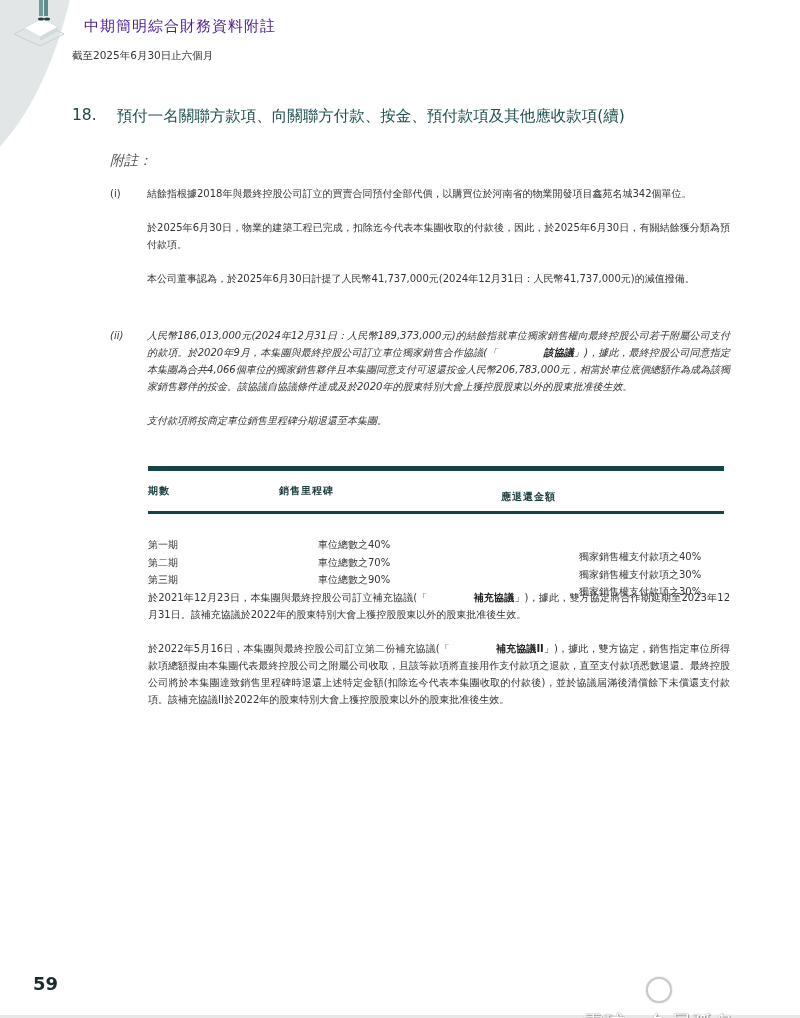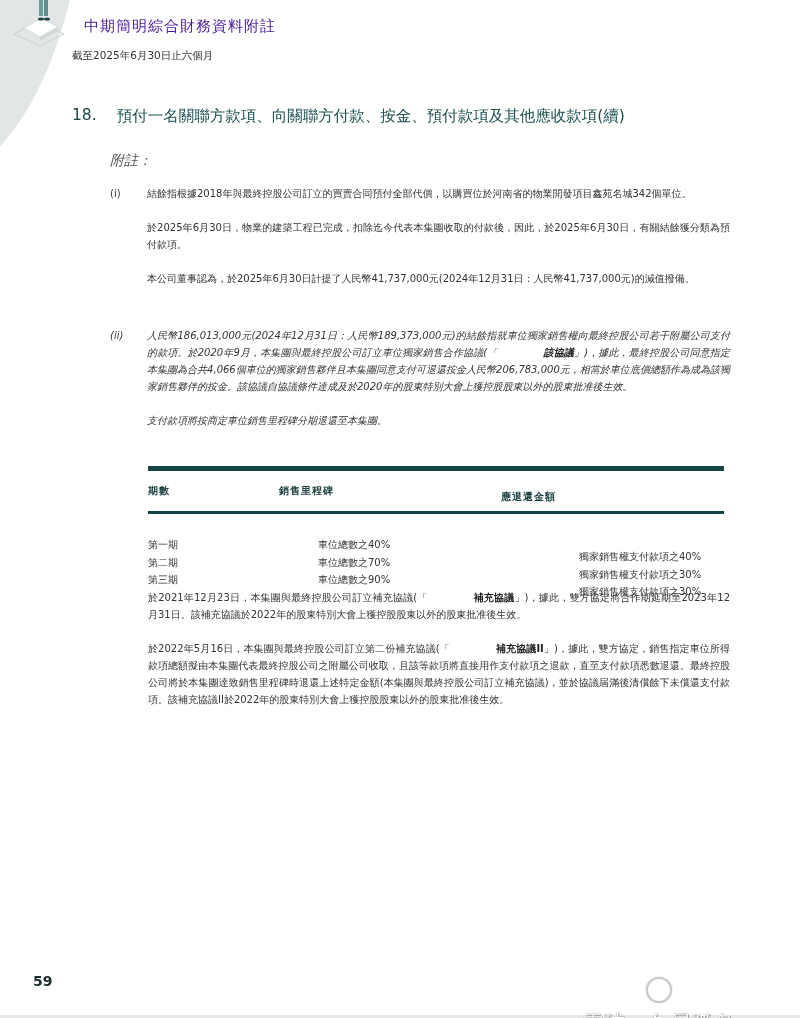--- a/index.html
+++ b/index.html
@@ -55,21 +55,21 @@
   .table .head-rule { height: 3px; background: #144444; }
   .table .row { display: flex; height: 17.5px; align-items: flex-start; color: #333; gap: 39px; }
   .table .body { margin-top: 24px; }
   .c1 { width: 131px; } .c2 { width: 222px; } .c3 { flex: 1; margin-top: 12px; }
   .after {
     position: absolute; left: 148px; width: 582px; z-index: 2;
     font-size: 10px; line-height: 17px; color: #333; text-align: justify;
   }
   .page-number {
     position: absolute; left: 33px; top: 973px; z-index: 2;
-    font-size: 14px; font-weight: bold; color: #1a2b2b;
+    font-size: 18px; font-weight: bold; color: #1a2b2b;
   }
   .watermark {
     position: absolute; left: 582px; top: 977px; z-index: 3;
     display: flex; align-items: center; gap: 6px;
     font-size: 21px; color: #ffffff;
     text-shadow: 0 0 1px #777, 1px 1px 1px #999;
     letter-spacing: 1px;
     flex-direction: column;
   }
   .watermark .logo {
@@ -139,21 +139,21 @@
     <div class="row">
       <div class="c1">第三期</div>
       <div class="c2">車位總數之90%</div>
       <div class="c3">獨家銷售權支付款項之30%</div>
     </div>
   </div>
 </div>
 
 <div class="after" style="top:589px;"><span>於2021年12月23日，本集團與最終控股公司訂立補充協議(「</span><b>補充協議</b><span>」)，據此，雙方協定將合作期延期至2023年12月31日。該補充協議於2022年的股東特別大會上獲控股股東以外的股東批准後生效。</span></div>
 
-<div class="after" style="top:640px;"><span>於2022年5月16日，本集團與最終控股公司訂立第二份補充協議(「</span><b>補充協議II</b><span>」)，據此，雙方協定，銷售指定車位所得款項總額擬由本集團代表最終控股公司之附屬公司收取，且該等款項將直接用作支付款項之退款，直至支付款項悉數退還。最終控股公司將於本集團達致銷售里程碑時退還上述特定金額(本集團與最終控股公司訂立補充協議)，並於協議屆滿後清償餘下未償還支付款項。該補充協議II於2022年的股東特別大會上獲控股股東以外的股東批准後生效。</span></div>
+<div class="after" style="top:640px;"><span>於2022年5月16日，本集團與最終控股公司訂立第二份補充協議(「</span><b>補充協議II</b><span>」)，據此，雙方協定，銷售指定車位所得款項總額擬由本集團代表最終控股公司之附屬公司收取，且該等款項將直接用作支付款項之退款，直至支付款項悉數退還。最終控股公司將於本集團達致銷售里程碑時退還上述特定金額(扣除迄今代表本集團收取的付款後)，並於協議屆滿後清償餘下未償還支付款項。該補充協議II於2022年的股東特別大會上獲控股股東以外的股東批准後生效。</span></div>
 
 <div class="page-number">59</div>
 
 <div class="watermark">
   <span class="logo"></span>
   <span>雪球：久居孤岛</span>
 </div>
 
 <div class="bottom-bar"></div>
 

